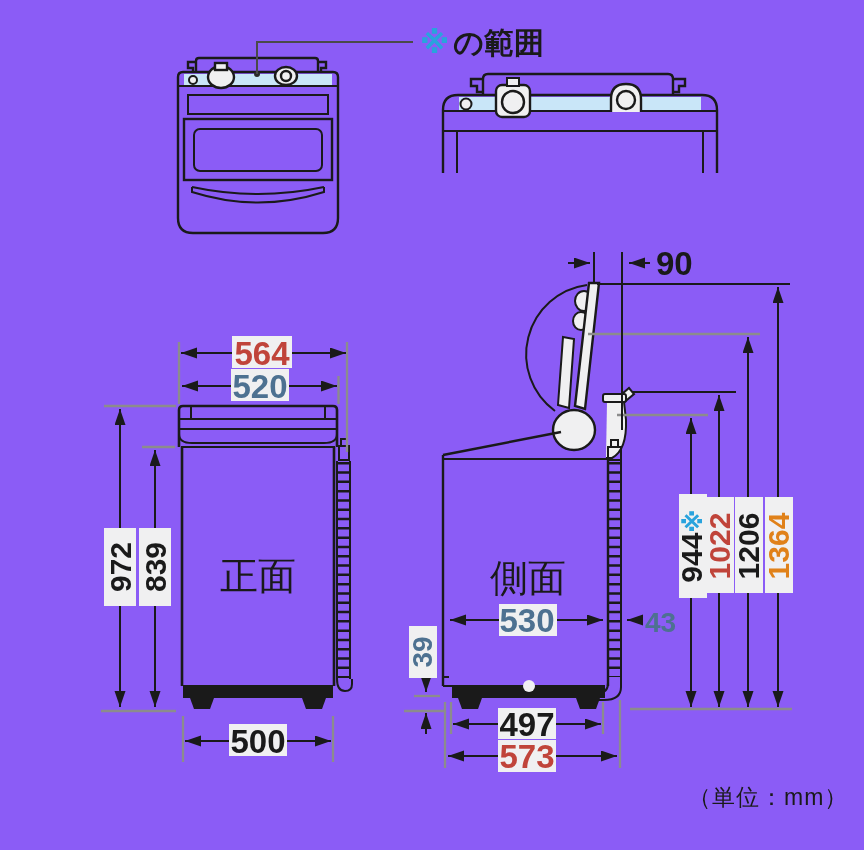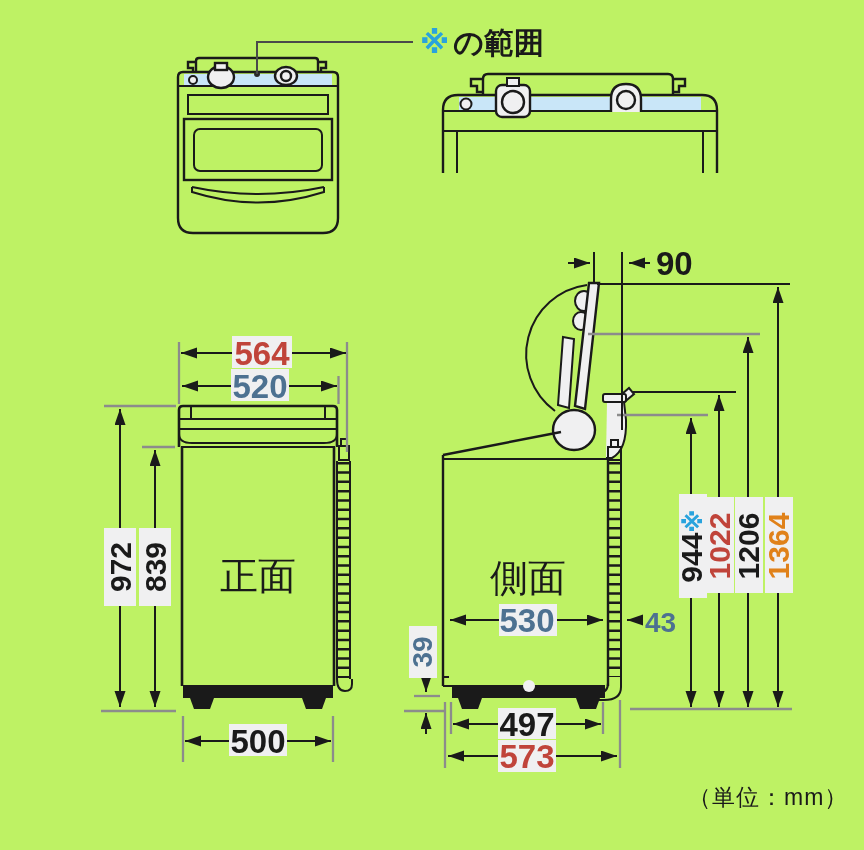--- a/index.html
+++ b/index.html
@@ -1,16 +1,16 @@
 <!DOCTYPE html>
 <html><head>
 <meta charset="utf-8">
 <style>
   html,body{margin:0;padding:0;background:#f0f0f1;}
-  .stage{position:relative;width:864px;height:850px;background:#bef264;overflow:hidden;
+  .stage{position:relative;width:864px;height:850px;background:#8b5cf6;overflow:hidden;
          font-family:"Liberation Sans","DejaVu Sans",sans-serif;}
   svg{position:absolute;left:0;top:0;}
   text{font-family:"Liberation Sans","DejaVu Sans",sans-serif;}
   .dim{font-weight:bold;font-size:33px;}
   .dimr{font-weight:bold;font-size:30px;}
   .dims{font-weight:bold;font-size:28px;}
   .jp{font-size:38px;fill:#1a1a1a;}
   .note{font-size:23px;fill:#1a1a1a;letter-spacing:1px;}
   .callout{font-size:30px;font-weight:bold;}
 </style>

